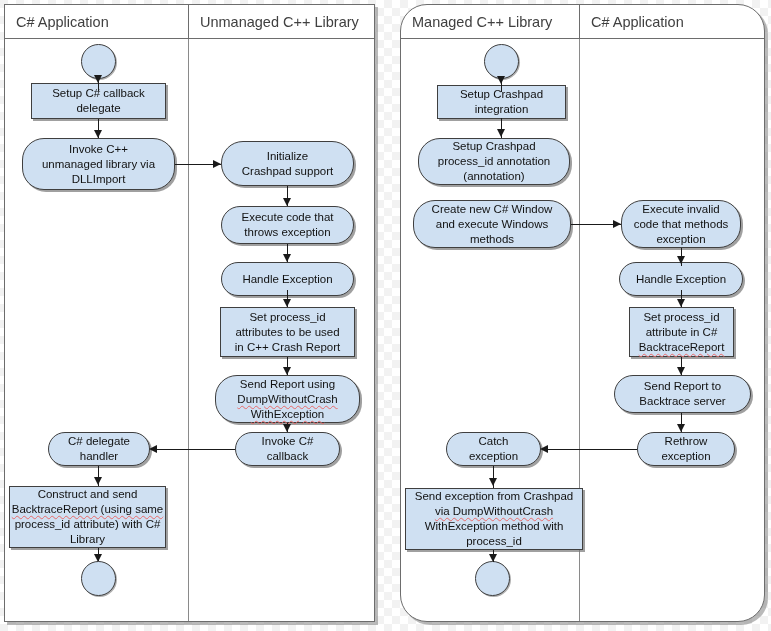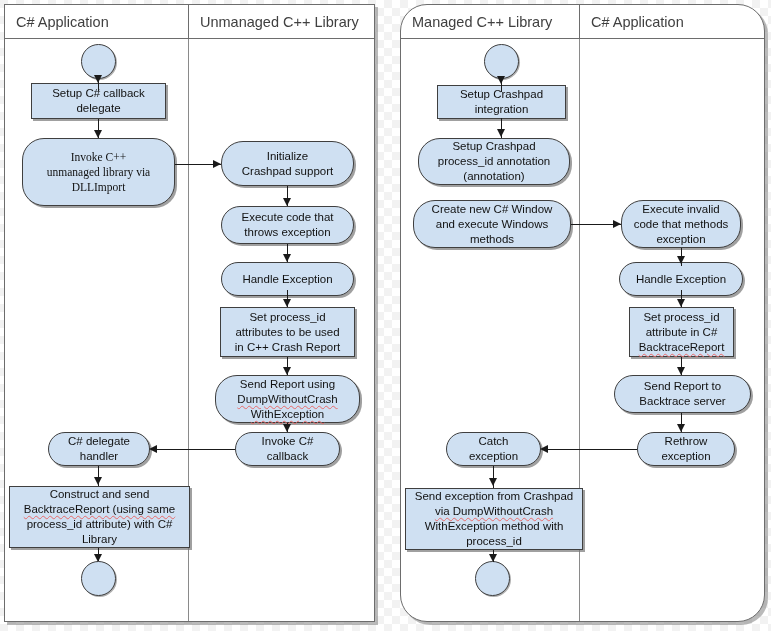--- a/index.html
+++ b/index.html
@@ -117,21 +117,21 @@
 
     <div class="node terminal" style="left:76px;top:39px;width:35px;height:35px;"></div>
 
     <div class="node rect" style="left:26px;top:78px;width:135px;height:36px;">
       <span class="lines">
         <span>Setup C# callback</span>
         <span>delegate</span>
       </span>
     </div>
 
-    <div class="node rounded" style="left:17px;top:133px;width:153px;height:68px;font-family:Liberation Serif, serif;">
+    <div class="node rounded" style="left:17px;top:133px;width:153px;height:52px;">
       <span class="lines">
         <span>Invoke C++</span>
         <span>unmanaged library via</span>
         <span>DLLImport</span>
       </span>
     </div>
 
     <div class="node rounded" style="left:216px;top:136px;width:133px;height:45px;">
       <span class="lines">
         <span>Initialize</span>
@@ -175,21 +175,21 @@
       </span>
     </div>
 
     <div class="node rounded" style="left:43px;top:427px;width:102px;height:34px;">
       <span class="lines">
         <span>C# delegate</span>
         <span>handler</span>
       </span>
     </div>
 
-    <div class="node rect" style="left:4px;top:481px;width:181px;height:62px;">
+    <div class="node rect" style="left:4px;top:481px;width:157px;height:62px;">
       <span class="lines">
         <span>Construct and send</span>
         <span class="sp">BacktraceReport (using same</span>
         <span>process_id attribute) with C#</span>
         <span>Library</span>
       </span>
     </div>
 
     <div class="node terminal" style="left:76px;top:556px;width:35px;height:35px;"></div>
 

